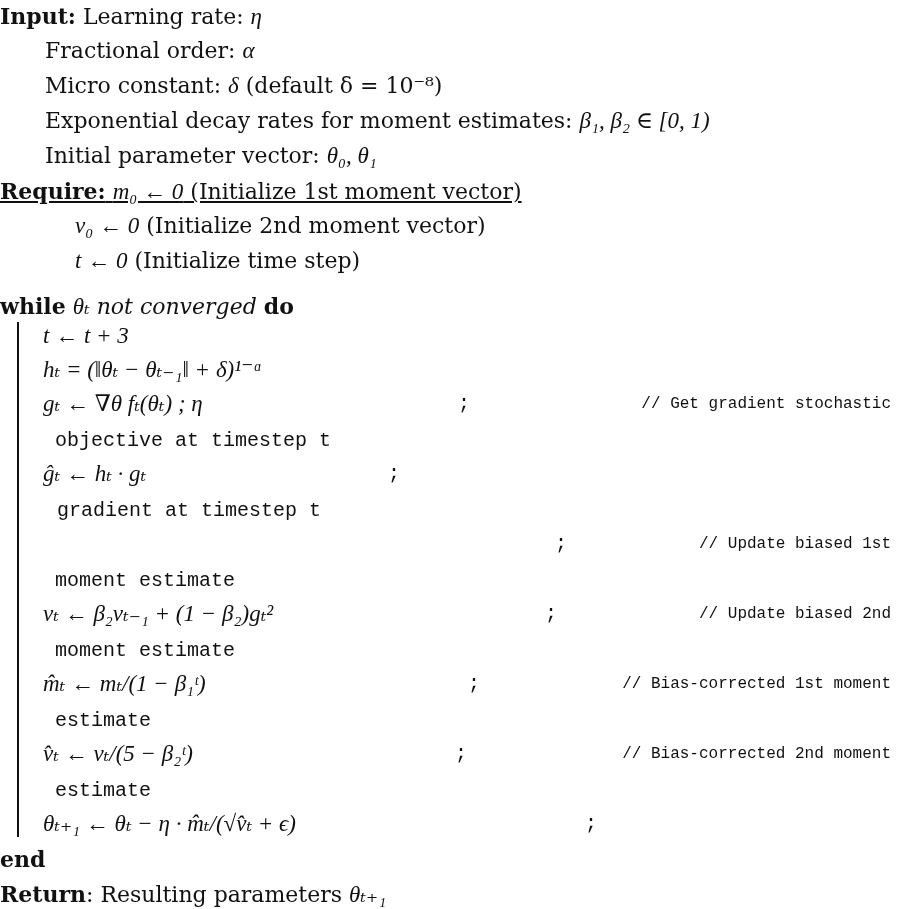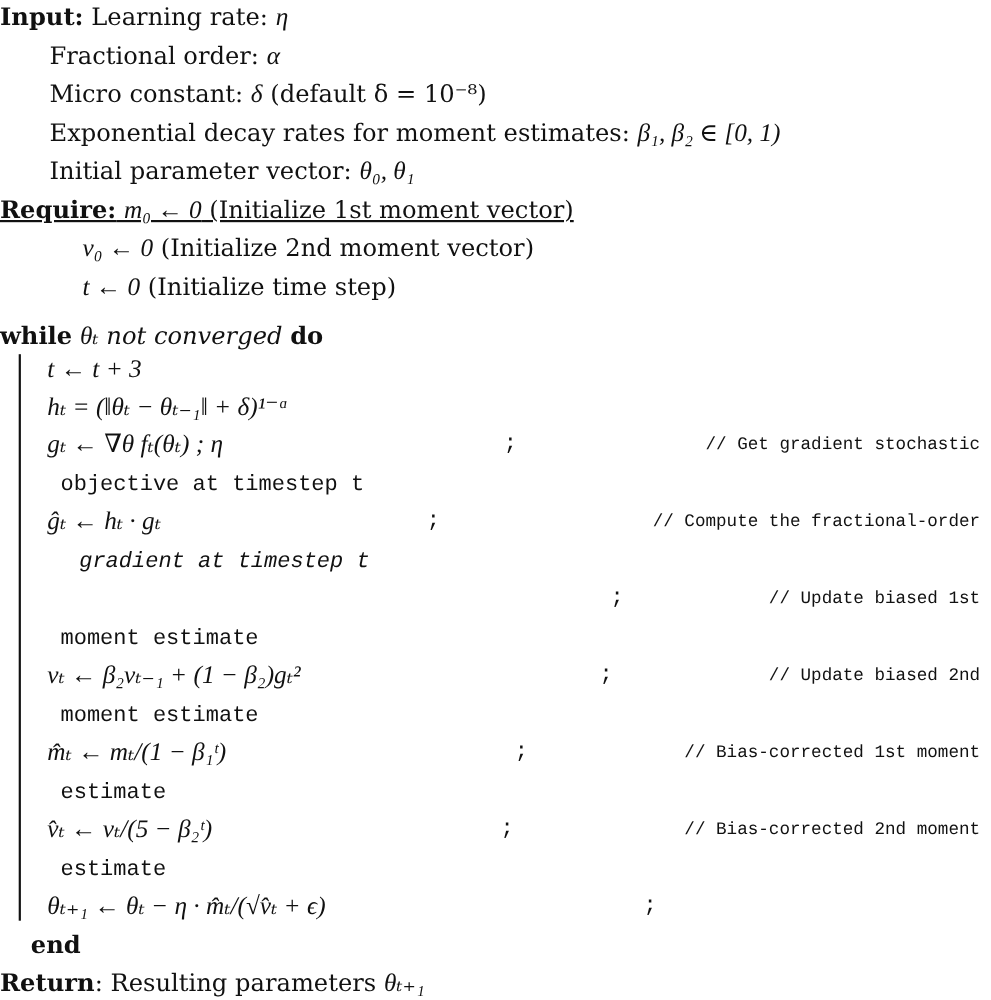--- a/index.html
+++ b/index.html
@@ -66,23 +66,22 @@
   <span class="semi" style="left:415px;">;</span>
   <span class="cmt" style="right:10px;">// Get gradient stochastic</span>
 </div>
 <div class="line" style="top:425px; left:55px;">
   <span class="mono">objective at timestep t</span>
 </div>
 
 <div class="line" style="top:460px; left:43px; width:858px;">
   <span class="math">ĝₜ ← hₜ · gₜ</span>
   <span class="semi" style="left:345px;">;</span>
-  <span class="cmt" style="right:10px;">// Compute the fractional-order</span>
 </div>
-<div class="line" style="top:495px; left:72px;font-style:italic;">
+<div class="line" style="top:495px; left:57px;">
   <span class="mono">gradient at timestep t</span>
 </div>
 
 <div class="line" style="top:530px; left:43px; width:858px;">
   <span class="semi" style="left:512px;">;</span>
   <span class="cmt" style="right:10px;">// Update biased 1st</span>
 </div>
 <div class="line" style="top:565px; left:55px;">
   <span class="mono">moment estimate</span>
 </div>
@@ -112,19 +111,19 @@
 </div>
 <div class="line" style="top:775px; left:55px;">
   <span class="mono">estimate</span>
 </div>
 
 <div class="line" style="top:810px; left:43px; width:858px;">
   <span class="math">θₜ₊₁ ← θₜ − η · m̂ₜ/(√v̂ₜ + ϵ)</span>
   <span class="semi" style="left:542px;">;</span>
 </div>
 
-<div class="line" style="top:845px;padding-left:28px;">
+<div class="line" style="top:845px;">
   <span class="b">end</span>
 </div>
 
 <div class="line" style="top:880px;">
   <span class="b">Return</span><span>: Resulting parameters </span><span class="math">θₜ₊₁</span>
 </div>
 
 </body></html>

